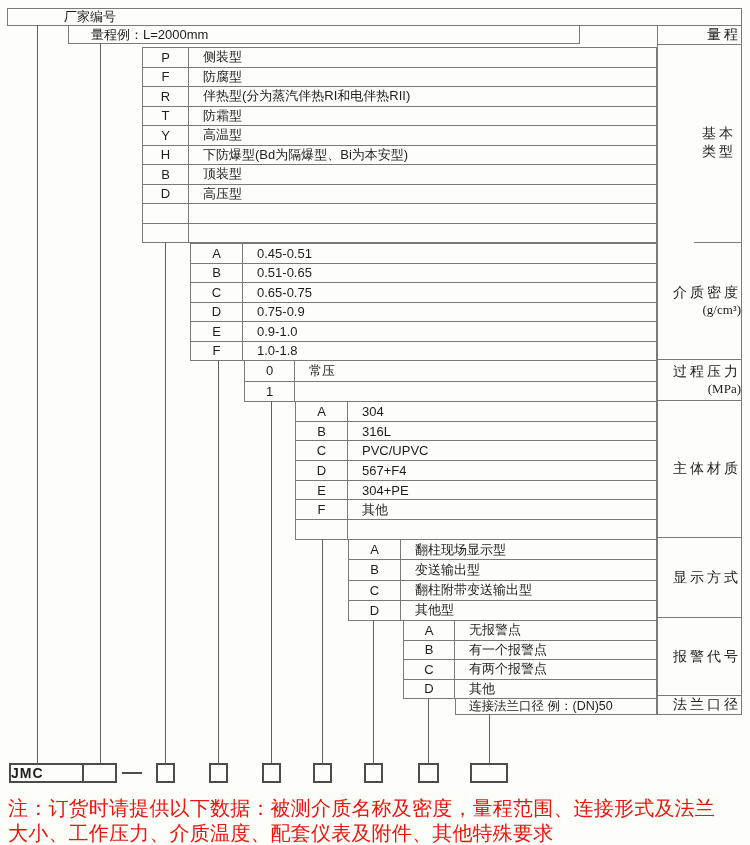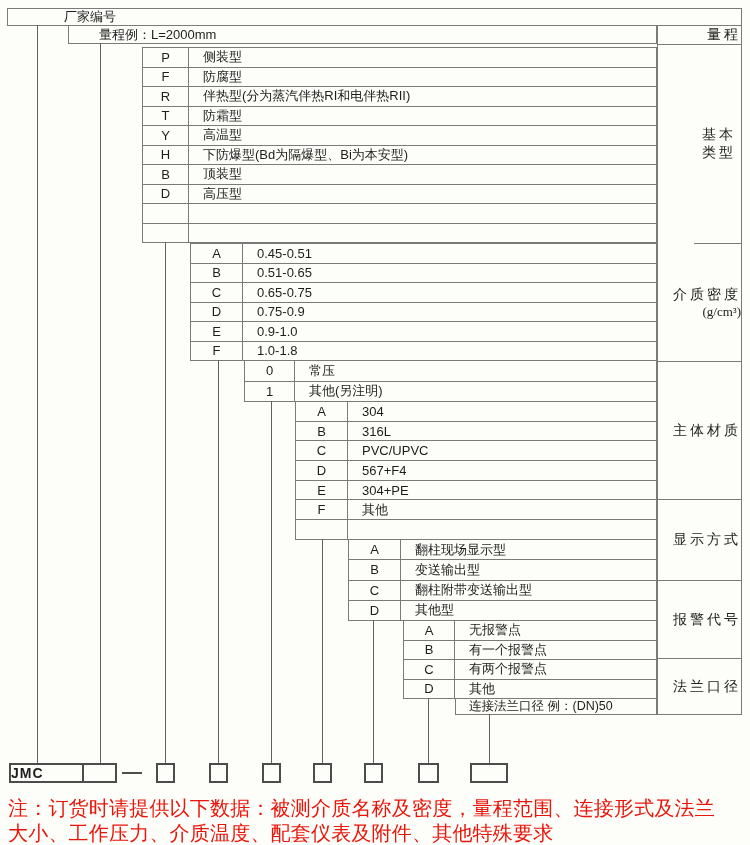--- a/index.html
+++ b/index.html
@@ -11,22 +11,22 @@
   .stage{
     position:relative;width:750px;height:845px;background:#fdfdf9;overflow:hidden;
     font-family:"Liberation Sans","DejaVu Sans",sans-serif;color:#1d1d1d;
   }
   .stage *{box-sizing:border-box;}
   .abs{position:absolute;}
 
   
   .factory-row{left:7px;top:8px;width:735px;height:18px;border:1px solid var(--line);
     display:flex;align-items:center;padding-left:56px;font-size:13px;}
-  .range-row{left:68px;top:25px;width:589px;height:19px;border:1px solid var(--line);
-    display:flex;align-items:center;padding-left:30px;font-size:13px;}
+  .range-row{left:68px;top:25px;width:512px;height:19px;border:1px solid var(--line);
+    display:flex;align-items:center;padding-left:22px;font-size:13px;}
 
   
   .code-table{position:absolute;border:1px solid var(--line);border-bottom:none;background:transparent;}
   .trow{display:flex;border-bottom:1px solid var(--line);}
   .tcode{display:flex;align-items:center;justify-content:center;border-right:1px solid var(--line);
     font-size:13px;flex:none;}
   .tdesc{display:flex;align-items:center;padding-left:14px;font-size:13px;flex:1;white-space:nowrap;overflow:hidden;}
 
   .sec-basic   {left:142px;top:47px; width:515px;}
   .sec-basic    .trow{height:19.5px;} .sec-basic  .tcode{width:46px;}
@@ -161,21 +161,20 @@
         <div class="tdesc">1.0-1.8</div>
       </div>
     </div>
   <div class="code-table sec-pressure">
       <div class="trow">
         <div class="tcode">0</div>
         <div class="tdesc">常压</div>
       </div>
       <div class="trow">
         <div class="tcode">1</div>
-        <div class="tdesc">其他(另注明)</div>
       </div>
     </div>
   <div class="code-table sec-material">
       <div class="trow">
         <div class="tcode">A</div>
         <div class="tdesc">304</div>
       </div>
       <div class="trow">
         <div class="tcode">B</div>
         <div class="tdesc">316L</div>
@@ -245,20 +244,24 @@
   <div class="abs label-col">
     <div class="lcell lc-range">
       <span class="lmain">量程</span>
     </div>
     <div class="lcell lc-basic">
       <span class="lmain">基本类型</span>
     </div>
     <div class="lcell lc-density">
       <span class="lmain">介质密度</span>
       <span class="lsub">(g/cm³)</span>
+    </div>
+    <div class="lcell lc-pressure">
+      <span class="lmain">过程压力</span>
+      <span class="lsub">(MPa)</span>
     </div>
     <div class="lcell lc-material">
       <span class="lmain">主体材质</span>
     </div>
     <div class="lcell lc-display">
       <span class="lmain">显示方式</span>
     </div>
     <div class="lcell lc-alarm">
       <span class="lmain">报警代号</span>
     </div>

